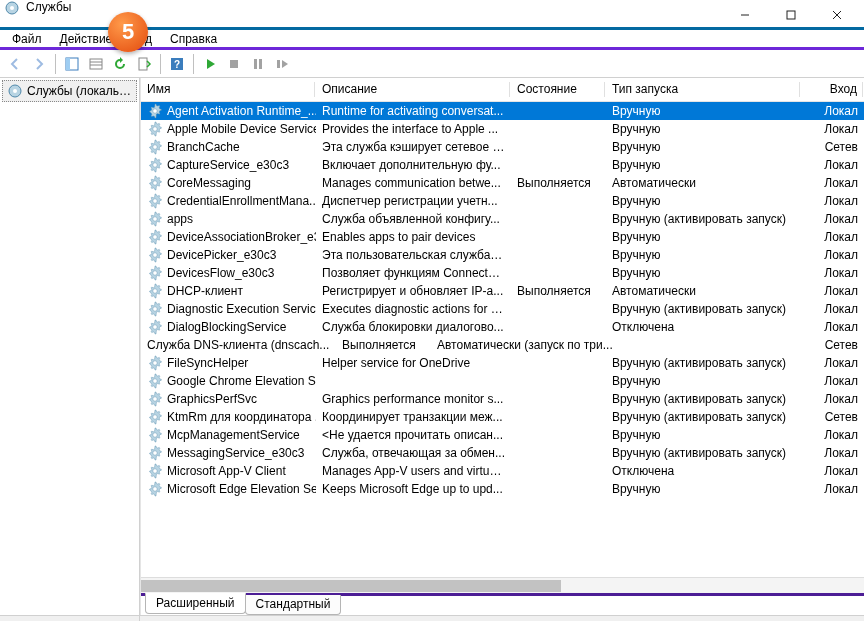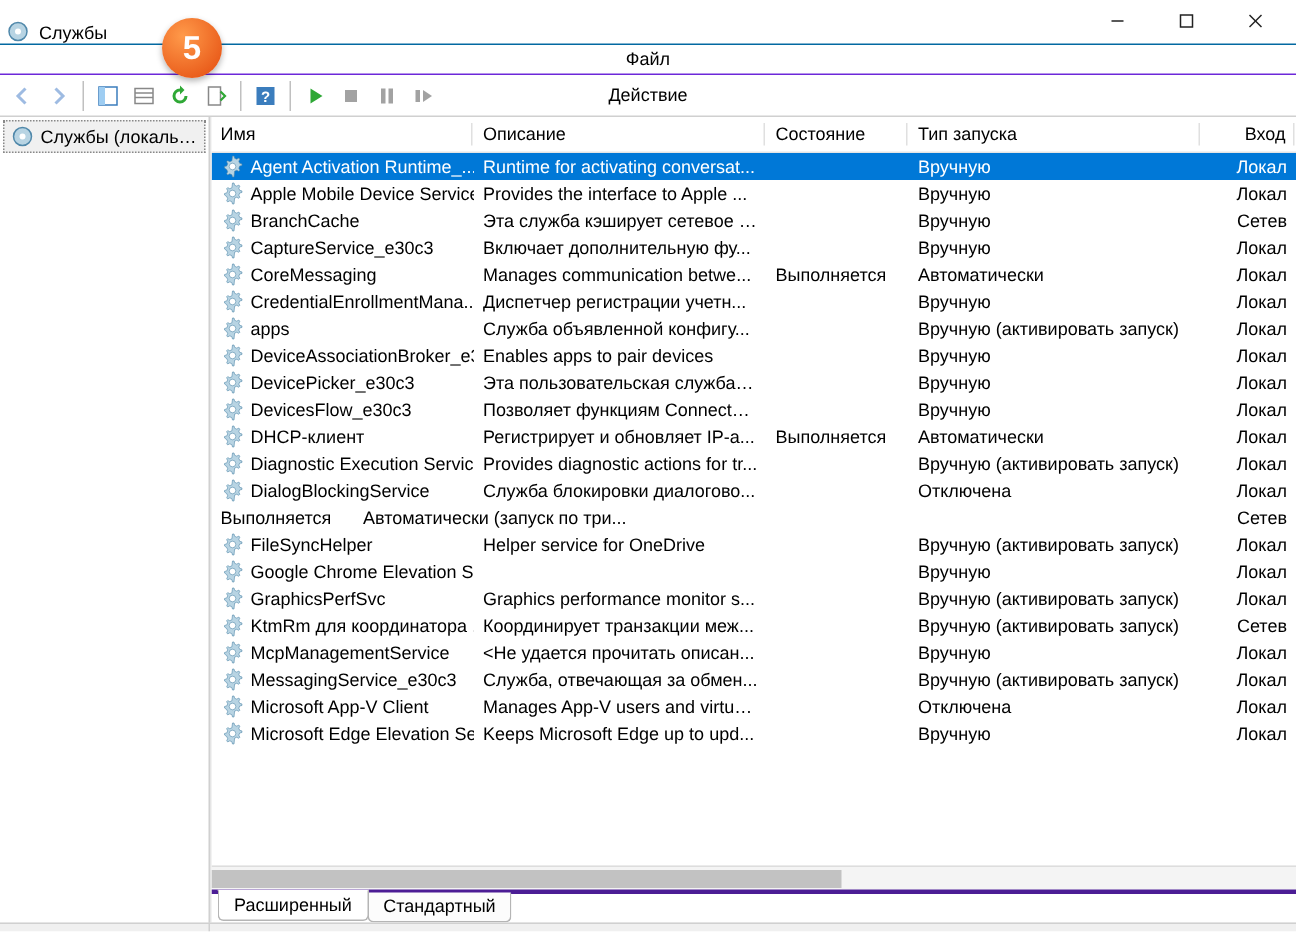--- a/index.html
+++ b/index.html
@@ -1,26 +1,26 @@
 <!DOCTYPE html>
 <html><head>
 <meta charset="utf-8">
 <style>
   * { box-sizing: border-box; margin: 0; padding: 0; font-family: "Segoe UI", Tahoma, sans-serif; }
   body { width: 864px; height: 621px; overflow: hidden; background: #fff; position: relative; font-size: 12px; }
   
-  .titlebar { height: 30px; display: flex; align-items: flex-end; padding: 0 4px; border-bottom: 1px solid #0369a1; }
+  .titlebar { height: 30px; display: flex; align-items: flex-start; padding: 0 4px; border-bottom: 3px solid #0369a1; }
   .titlebar .title-icon { width: 16px; height: 16px; margin-right: 6px; }
   .titlebar .title { font-size: 12px; flex: 0 0 auto; }
   .titlebar .spacer { flex: 1; }
   .win-btn { width: 46px; height: 30px; display:flex; align-items:center; justify-content:center; color:#333; }
   
   .badge { position: absolute; left: 108px; top: 12px; width: 40px; height: 40px; border-radius: 50%; background: radial-gradient(circle at 35% 30%, #ff9a4a, #e34a0d); color: #fff; font-weight: bold; font-size: 22px; display:flex; align-items:center; justify-content:center; box-shadow: 0 2px 4px rgba(0,0,0,.3); z-index: 50; }
   
-  .menubar { height: 20px; display:flex; align-items:center; padding: 0 6px; gap: 6px; border-bottom: 1px solid #6d28d9; flex-direction: column; }
+  .menubar { height: 20px; display:flex; align-items:center; padding: 0 6px; gap: 6px; border-bottom: 3px solid #6d28d9; }
   .menubar span { padding: 2px 6px; }
   
   .toolbar { height: 28px; display:flex; align-items:center; padding: 0 4px; gap: 2px; border-bottom: 1px solid #d0d0d0; }
   .tbtn { width: 22px; height: 22px; display:flex; align-items:center; justify-content:center; border: 1px solid transparent; }
   .tbtn svg { width:16px; height:16px; }
   .tbtn.disabled { opacity: 0.45; }
   .tsep { width:1px; height:20px; background:#c0c0c0; margin: 0 3px; }
   
   .client { display:flex; height: calc(621px - 30px - 20px - 28px - 6px); }
   .treepane { width: 140px; border-right: 1px solid #d0d0d0; background:#fff; }
@@ -323,39 +323,40 @@
           <div class="cell c-logon">Локал</div>
         </div>
         <div class="row">
           <div class="cell c-name">
             <svg class="gear" viewBox="0 0 16 16">
               <path d="M8 1l1 0 .4 1.5 1.4.6 1.4-.7.7.7-.7 1.4.6 1.4 1.5.4v1l-1.5.4-.6 1.4.7 1.4-.7.7-1.4-.7-1.4.6L9 15H8l-.4-1.5-1.4-.6-1.4.7-.7-.7.7-1.4-.6-1.4L2.7 9v-1l1.5-.4.6-1.4-.7-1.4.7-.7 1.4.7 1.4-.6L8 1z" fill="#b8d4e3" stroke="#5088aa" stroke-width=".4"></path>
               <circle cx="8" cy="8" r="2.2" fill="#fff" stroke="#5088aa" stroke-width=".4"></circle>
             </svg>
             <span>Diagnostic Execution Service</span>
           </div>
-          <div class="cell c-desc">Provides diagnostic actions for tr...</div>
+          <div class="cell c-desc">Executes diagnostic actions for tr...</div>
           <div class="cell c-state"></div>
           <div class="cell c-start">Вручную (активировать запуск)</div>
           <div class="cell c-logon">Локал</div>
         </div>
         <div class="row">
           <div class="cell c-name">
             <svg class="gear" viewBox="0 0 16 16">
               <path d="M8 1l1 0 .4 1.5 1.4.6 1.4-.7.7.7-.7 1.4.6 1.4 1.5.4v1l-1.5.4-.6 1.4.7 1.4-.7.7-1.4-.7-1.4.6L9 15H8l-.4-1.5-1.4-.6-1.4.7-.7-.7.7-1.4-.6-1.4L2.7 9v-1l1.5-.4.6-1.4-.7-1.4.7-.7 1.4.7 1.4-.6L8 1z" fill="#b8d4e3" stroke="#5088aa" stroke-width=".4"></path>
               <circle cx="8" cy="8" r="2.2" fill="#fff" stroke="#5088aa" stroke-width=".4"></circle>
             </svg>
             <span>DialogBlockingService</span>
           </div>
           <div class="cell c-desc">Служба блокировки диалогово...</div>
           <div class="cell c-state"></div>
           <div class="cell c-start">Отключена</div>
           <div class="cell c-logon">Локал</div>
         </div>
         <div class="row">
+          <div class="cell c-desc">Служба DNS-клиента (dnscach...</div>
           <div class="cell c-state">Выполняется</div>
           <div class="cell c-start">Автоматически (запуск по три...</div>
           <div class="cell c-logon">Сетев</div>
         </div>
         <div class="row">
           <div class="cell c-name">
             <svg class="gear" viewBox="0 0 16 16">
               <path d="M8 1l1 0 .4 1.5 1.4.6 1.4-.7.7.7-.7 1.4.6 1.4 1.5.4v1l-1.5.4-.6 1.4.7 1.4-.7.7-1.4-.7-1.4.6L9 15H8l-.4-1.5-1.4-.6-1.4.7-.7-.7.7-1.4-.6-1.4L2.7 9v-1l1.5-.4.6-1.4-.7-1.4.7-.7 1.4.7 1.4-.6L8 1z" fill="#b8d4e3" stroke="#5088aa" stroke-width=".4"></path>
               <circle cx="8" cy="8" r="2.2" fill="#fff" stroke="#5088aa" stroke-width=".4"></circle>
             </svg>

